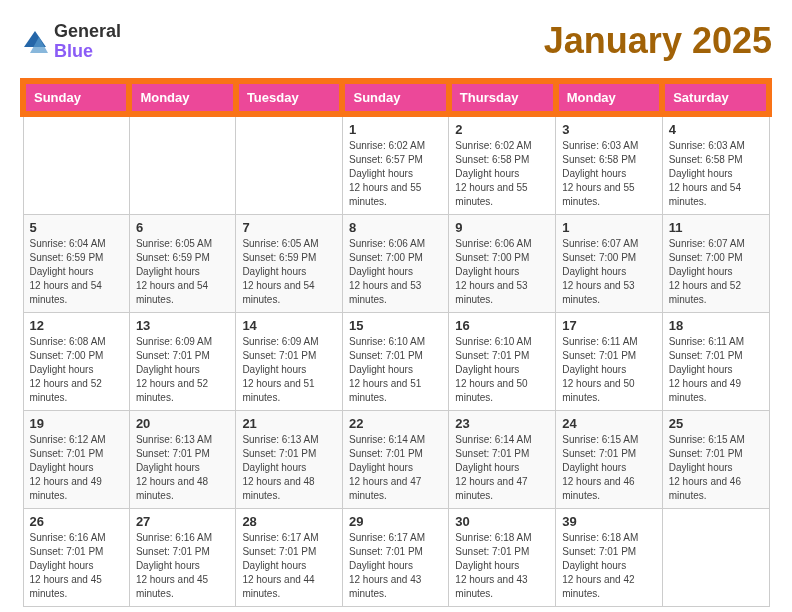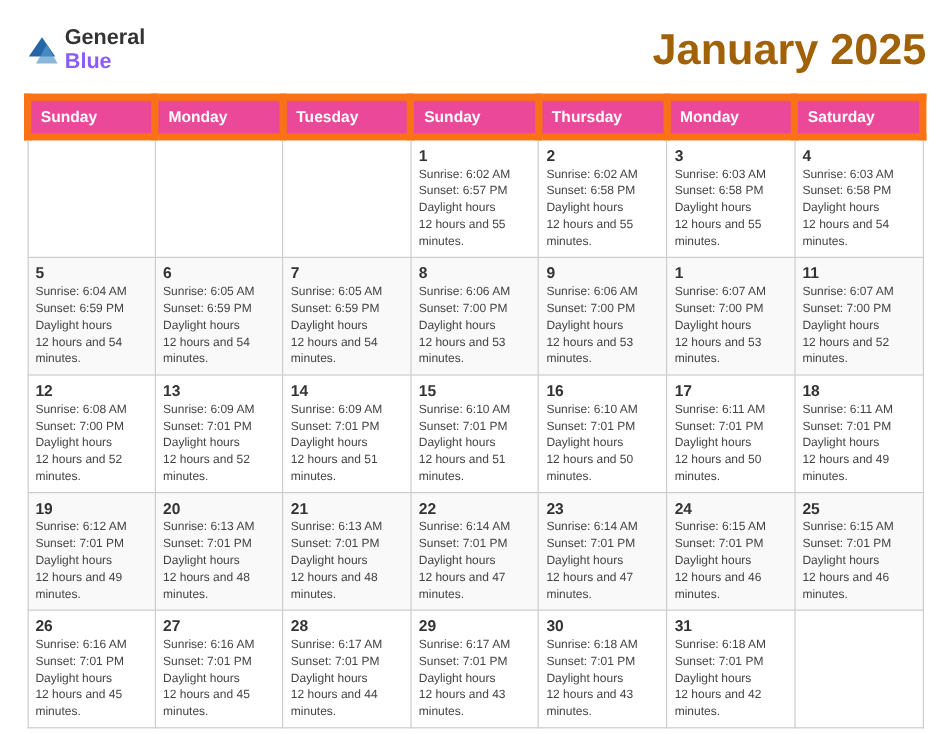--- a/index.html
+++ b/index.html
@@ -250,19 +250,19 @@
         </td>
         <td>
           <div class="day-num">29</div>
           <div class="day-info">Sunrise: 6:17 AM<br>Sunset: 7:01 PM<br>Daylight hours<br>12 hours and 43 minutes.</div>
         </td>
         <td>
           <div class="day-num">30</div>
           <div class="day-info">Sunrise: 6:18 AM<br>Sunset: 7:01 PM<br>Daylight hours<br>12 hours and 43 minutes.</div>
         </td>
         <td>
-          <div class="day-num">31</div>
+          <div class="day-num">39</div>
           <div class="day-info">Sunrise: 6:18 AM<br>Sunset: 7:01 PM<br>Daylight hours<br>12 hours and 42 minutes.</div>
         </td>
         <td class="empty-cell"></td>
       </tr>
     </tbody>
 </table>
 
 </body></html>

